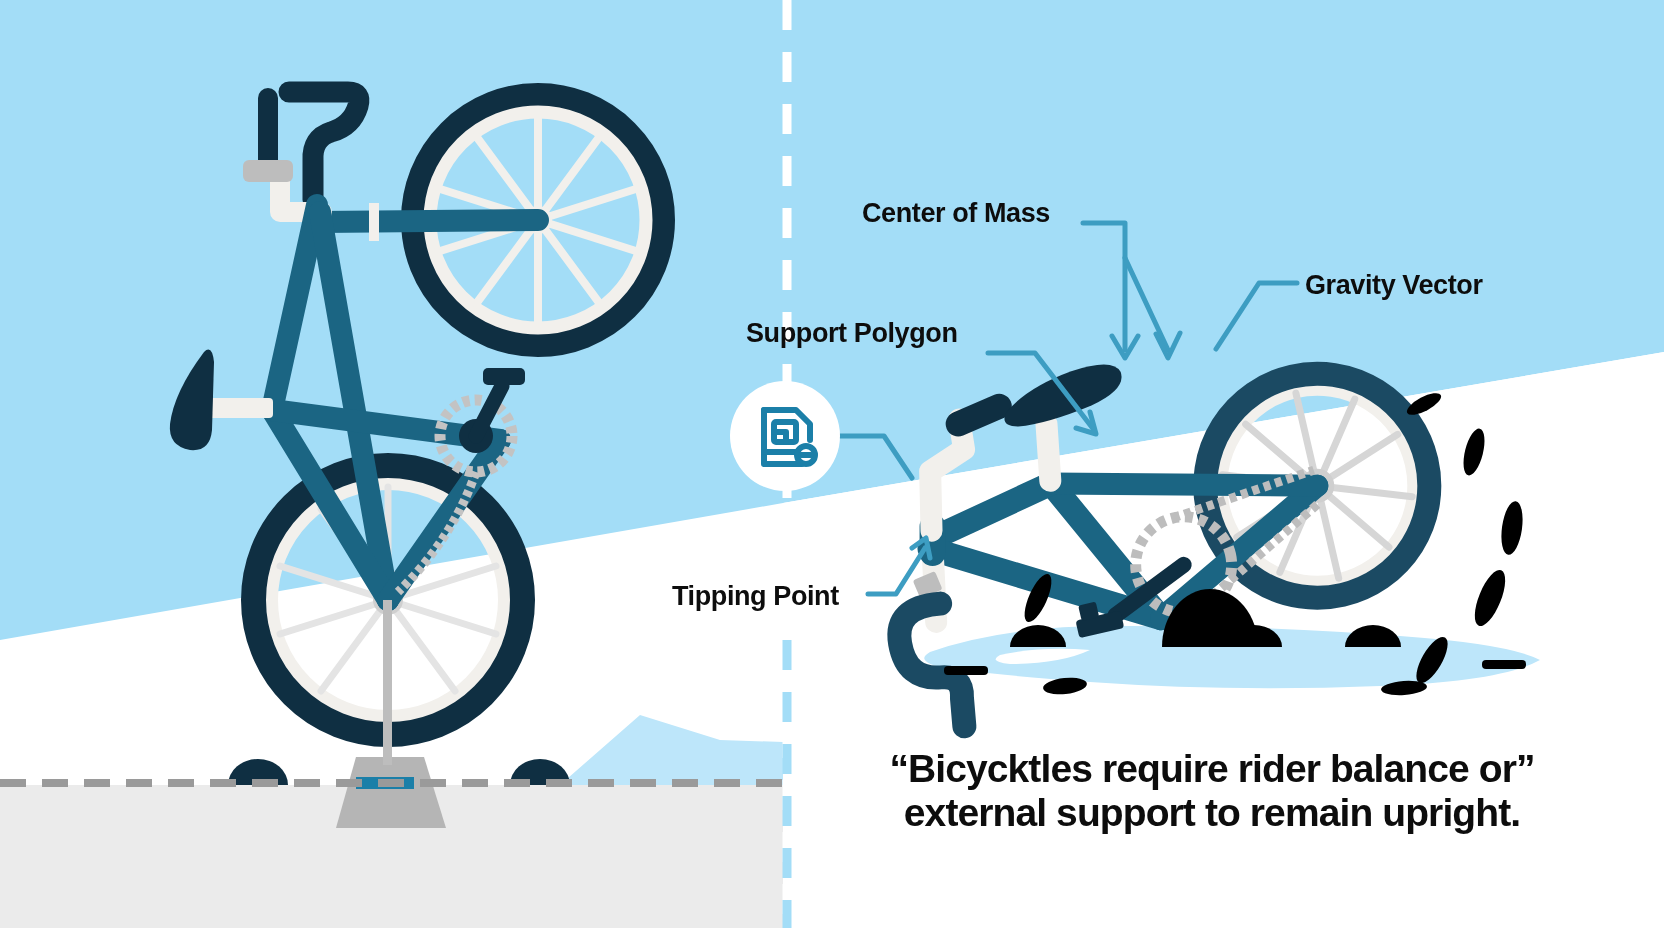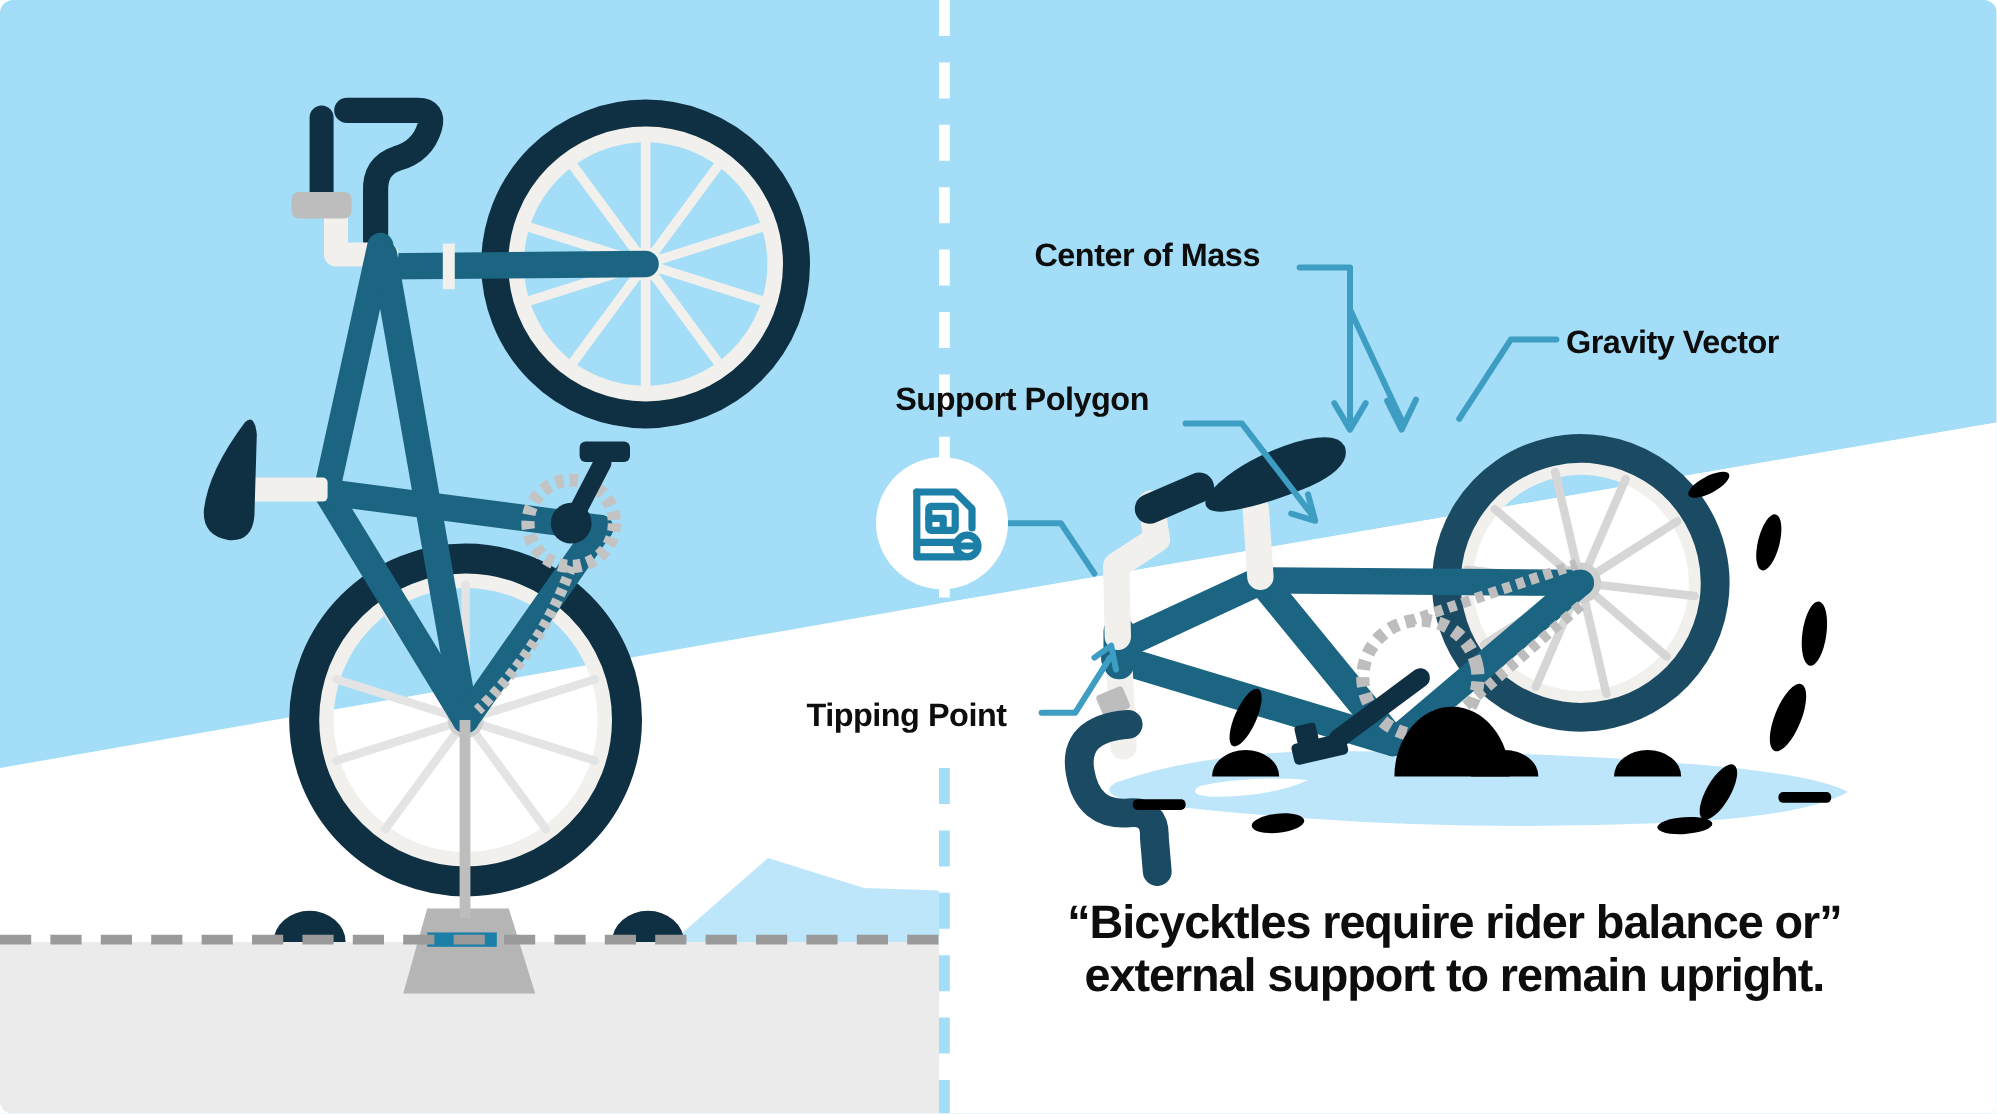--- a/index.html
+++ b/index.html
@@ -1,18 +1,18 @@
 <!DOCTYPE html>
 <html><head>
 <meta charset="utf-8">
 <title>Bicycle Balance Infographic</title>
 <style>
   html,body{margin:0;padding:0;background:#ffffff;}
   body{font-family:"Liberation Sans","DejaVu Sans",sans-serif;}
-  #stage{position:relative;width:1664px;height:928px;overflow:hidden;background:#ffffff;border-radius:11px;}
+  #stage{position:relative;width:1664px;height:928px;overflow:hidden;background:#ffffff;}
   #stage svg{position:absolute;top:0;left:0;width:1664px;height:928px;display:block;}
   .lbl{font-family:"Liberation Sans","DejaVu Sans",sans-serif;font-weight:bold;fill:#0d0d0d;}
   .lbl-26{font-size:27px;letter-spacing:-0.4px;}
   .quote{font-family:"Liberation Sans","DejaVu Sans",sans-serif;font-weight:bold;fill:#0d0d0d;font-size:39px;letter-spacing:-0.9px;}
 </style>
 </head>
 <body>
 
 <div id="stage">
 

